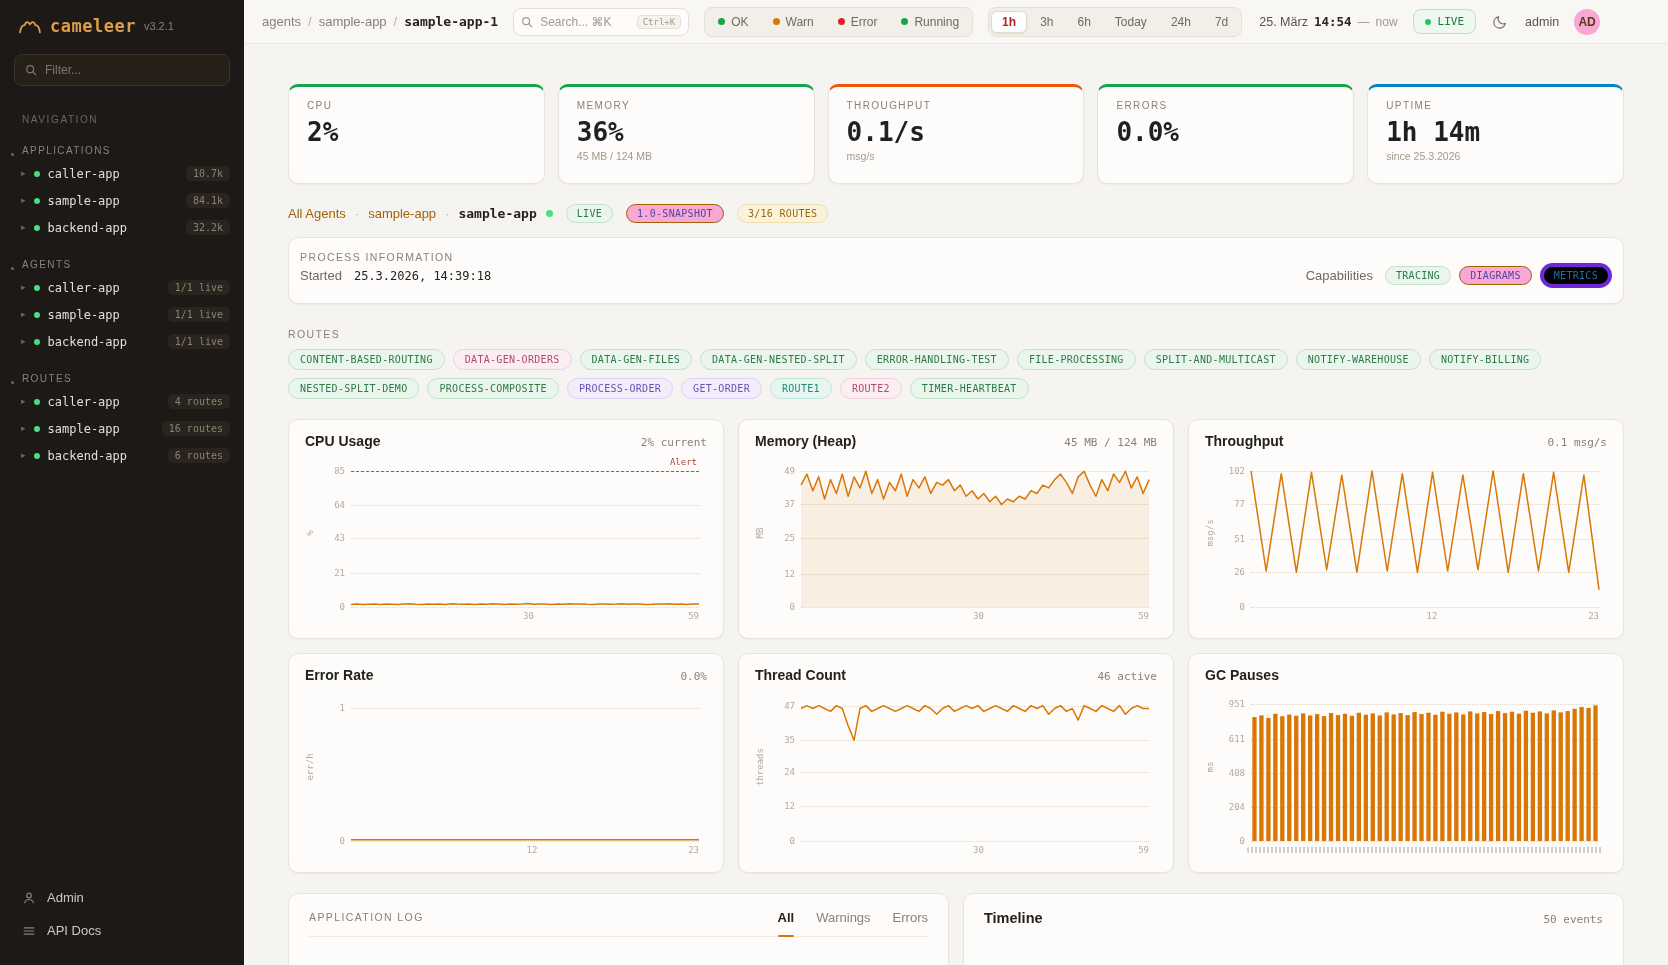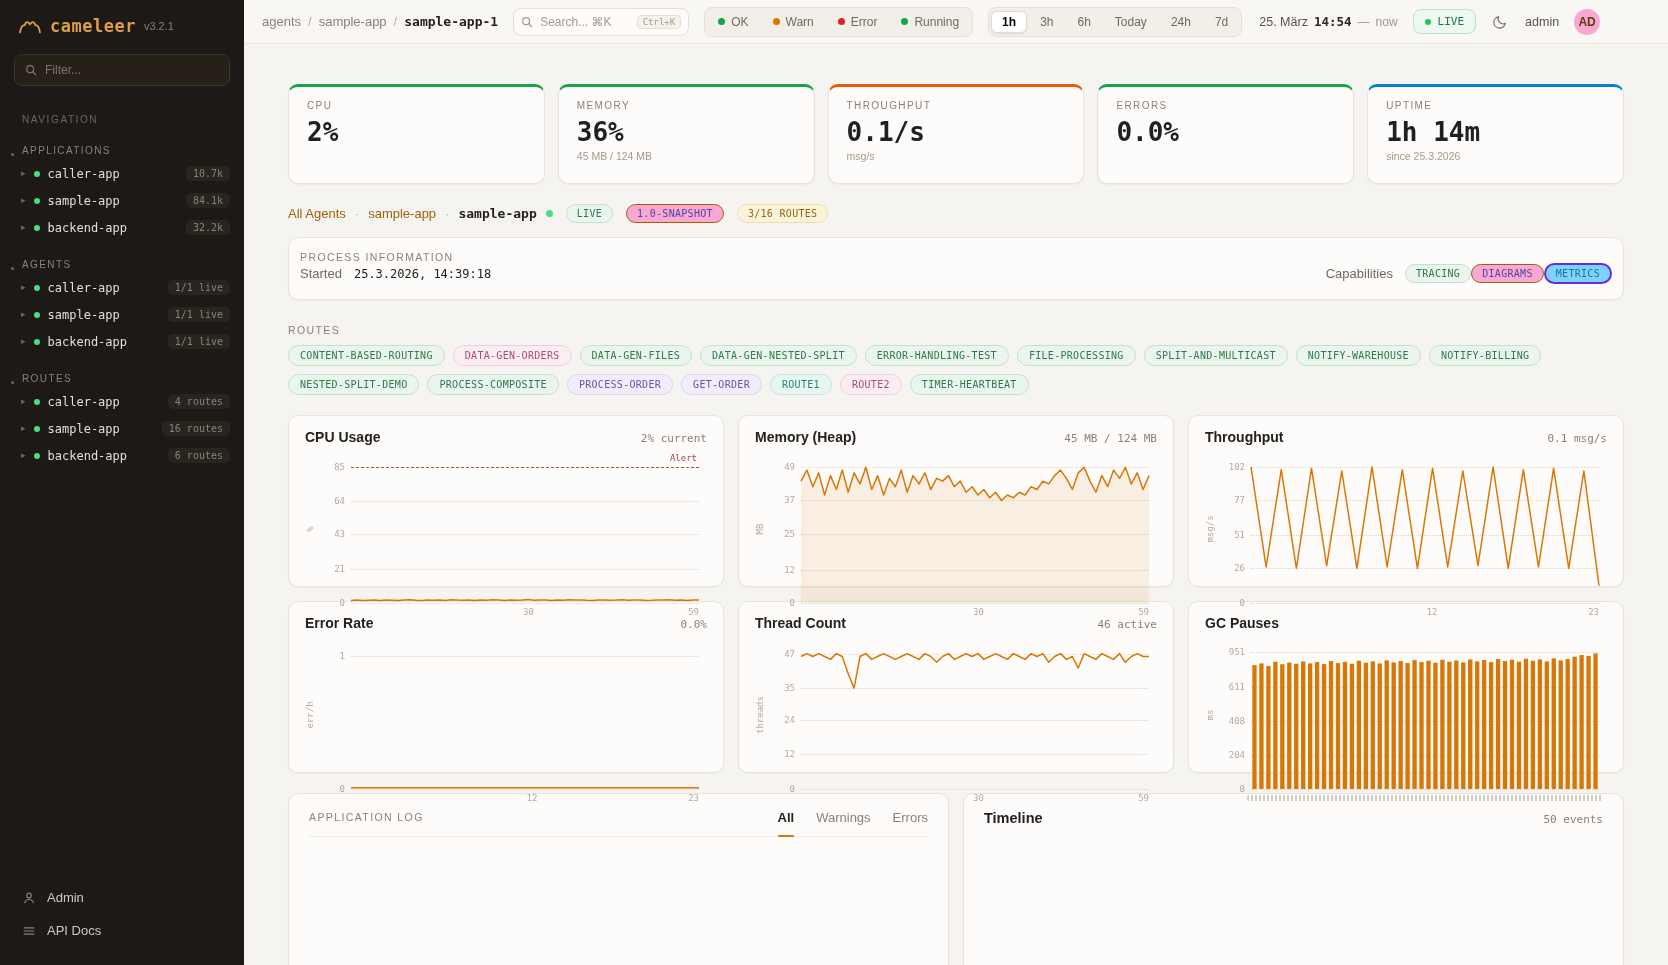--- a/index.html
+++ b/index.html
@@ -35,21 +35,21 @@
   .crumbs{display:flex;align-items:center;gap:7px;font-size:13px;color:#8a8178;white-space:nowrap}
   .crumb{cursor:pointer}
   .crumb.last{color:#24211e;font-weight:bold;font-family:"DejaVu Sans Mono",monospace;font-size:13px}
   .sep{color:#b8b0a5}
   .search{display:flex;align-items:center;gap:7px;width:176px;height:28px;padding:0 7px;background:#fdfcfa;border:1px solid #e5dfd6;border-radius:8px;color:#a39a8b}
   .search input{flex:1;min-width:0;border:0;outline:0;background:transparent;font-size:12px;color:#57534e}
   .search input::placeholder{color:#a39a8b}
   .kbd{font-size:9px;font-family:"DejaVu Sans Mono",monospace;color:#a39a8b;border:1px solid #e5dfd6;background:#f5f2ec;border-radius:4px;padding:1px 5px;white-space:nowrap}
   .seg{display:flex;align-items:center;gap:2px;background:#f2efe9;border:1px solid #e5dfd6;border-radius:8px;padding:2px;height:30px;white-space:nowrap}
   .seg-item{display:flex;align-items:center;gap:6px;padding:3px 10px;font-size:12px;color:#6f6963;border-radius:6px;cursor:pointer;border:1px solid transparent}
-  .seg-item.active{background:#fff;border-color:#e0dad1;box-shadow:0 1px 2px rgba(28,25,23,.08);color:#000000;font-weight:bold}
+  .seg-item.active{background:#fff;border-color:#e0dad1;box-shadow:0 1px 2px rgba(28,25,23,.08);color:#b91c1c;font-weight:bold}
   .sdot{width:7px;height:7px;border-radius:50%}
   .date-wrap{display:flex;align-items:baseline;gap:6px;white-space:nowrap;font-size:12.5px;color:#57534e;margin-left:2px}
   .date-time{font-family:"DejaVu Sans Mono",monospace;font-weight:bold;color:#2b2724}
   .date-dash,.date-now{color:#a39a8b;font-size:12px}
   .live-pill{display:flex;align-items:center;gap:7px;border:1px solid #b9e2c6;background:#edf8f0;color:#1d7a3d;font-family:"DejaVu Sans Mono",monospace;font-size:11px;border-radius:8px;padding:5px 11px;cursor:pointer;white-space:nowrap}
   .live-pill .gdot{width:6px;height:6px;background:#22c55e}
   .icon-btn{background:none;border:0;cursor:pointer;display:inline-flex;align-items:center;color:#6f6963;padding:2px}
   .user-name{font-size:12.5px;color:#57534e;white-space:nowrap}
   .avatar{width:26px;height:26px;border-radius:50%;background:#f9a8d4;color:#5b3a12;font-size:12px;font-weight:bold;display:flex;align-items:center;justify-content:center;cursor:pointer;flex-shrink:0}
 
@@ -64,40 +64,40 @@
   .stat-sub{font-size:10.5px;color:#a39a8b;margin-top:3px}
 
   .agent-bar{display:flex;align-items:center;gap:9px;margin:20px 0 14px;font-size:13px}
   .agent-link{color:#a16207;cursor:pointer}
   .agent-sep{color:#b8b0a5}
   .agent-current{font-family:"DejaVu Sans Mono",monospace;font-weight:bold;color:#24211e}
   .pill{font-family:"DejaVu Sans Mono",monospace;font-size:10px;letter-spacing:.3px;border-radius:999px;padding:3px 10px;white-space:nowrap}
   .tone-green{background:#e9f5ed;border:1px solid #c2e2cc;color:#2f7a47}
   .tone-indigo{background:#f9a8d4;border:1px solid #a16207;color:#4f46a3}
   .tone-amber{background:#fbf2da;border:1px solid #eeddae;color:#96690f}
-  .tone-blue{background:#7dd3fc;border:2px solid #6d28d9;color:#1d6fa8}
+  .tone-blue{background:#000000;border:4px solid #6d28d9;color:#1d6fa8}
   .tone-pink{background:#fbeef3;border:1px solid #f1cede;color:#b14a72}
   .tone-purple{background:#f1edfb;border:1px solid #dcd2f3;color:#6b51b4}
   .tone-teal{background:#e8f6f2;border:1px solid #c0e5da;color:#1f8a74}
 
   .process-card{padding:13px 11px 15px;margin-bottom:0}
   .card-caps{font-size:10.5px;letter-spacing:1.4px;color:#8a8178}
   .proc-row{display:flex;align-items:center;justify-content:space-between;}
   .proc-left,.proc-right{display:flex;align-items:center;gap:12px}
   .proc-label{font-size:13px;color:#6f6963}
   .proc-value{font-size:12px;color:#24211e}
-  .pill-row{display:inline-flex;align-items:center}
+  .pill-row{display:inline-flex;gap:8px;align-items:center}
 
   .routes-block{margin-top:24px}
   .routes-title{font-size:10.5px;letter-spacing:1.4px;color:#8a8178}
   .route-pills{display:flex;flex-wrap:wrap;gap:8px 8px;margin-top:9px}
   .route-pills .pill{cursor:pointer;padding:4px 11px}
 
   .charts-grid{display:grid;grid-template-columns:repeat(3,1fr);gap:14px;margin-top:20px}
-  .chart-card{padding:13px 16px 8px;height:172px}
+  .chart-card{padding:13px 16px 8px;height:220px}
   .chart-head{display:flex;align-items:baseline;justify-content:space-between}
   .chart-title{font-size:14px;font-weight:bold;color:#24211e}
   .chart-stat{font-size:11px;color:#8a8178}
   .plot{position:relative;height:170px;margin-top:6px}
   .plot-inner{position:absolute;left:46px;right:8px;top:8px;bottom:18px}
   .plot-inner svg{position:absolute;inset:0;width:100%;height:100%;overflow:visible}
   .ylab{position:absolute;left:0;top:46%;transform:translateY(-50%) rotate(180deg);writing-mode:vertical-rl;font-size:9px;color:#b3aaa0}
   .gridline{position:absolute;left:0;right:0;border-top:1px dotted #ddd7cd}
   .ytick{position:absolute;left:-36px;width:30px;text-align:right;transform:translateY(-50%);font-size:9px;color:#b3aaa0}
   .xtick{position:absolute;top:calc(100% + 4px);font-size:9px;color:#b3aaa0}

